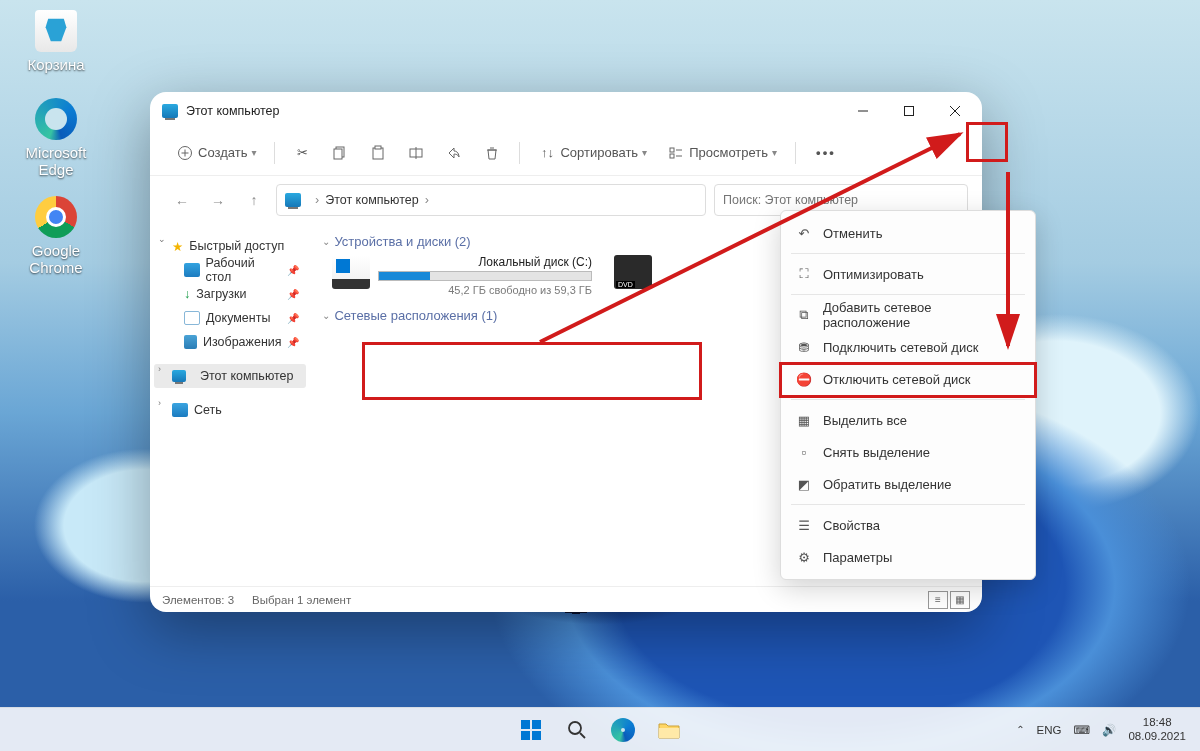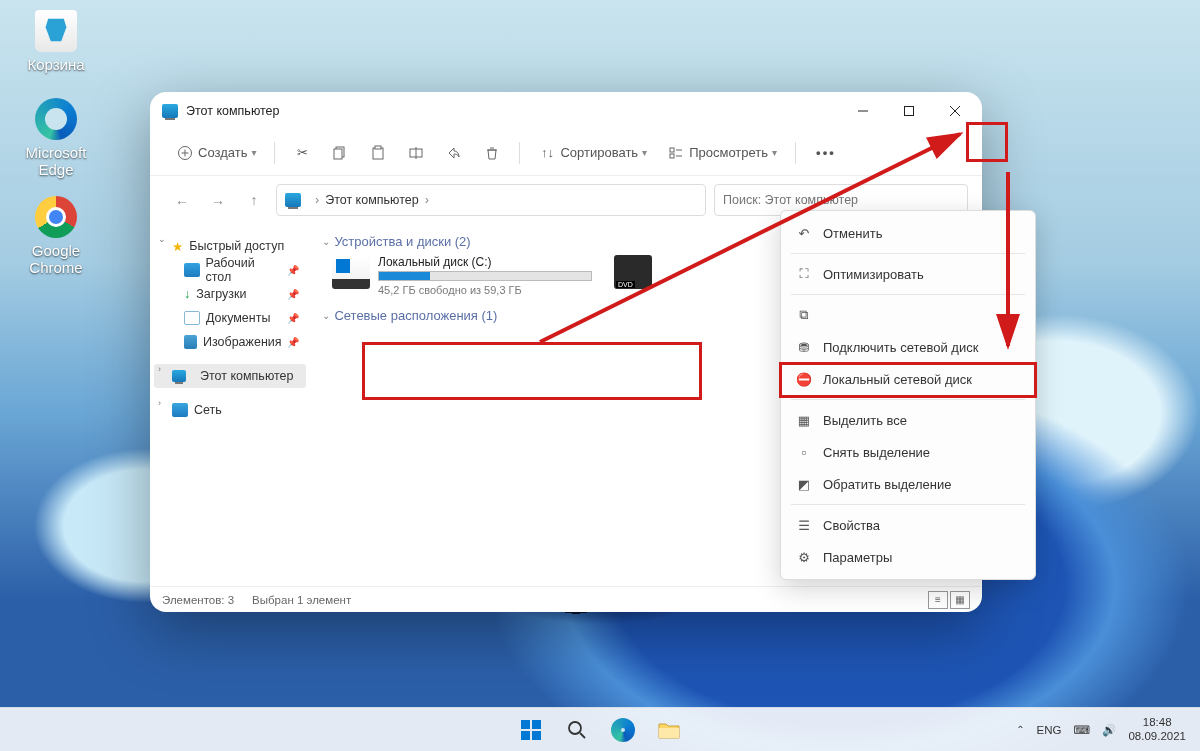--- a/index.html
+++ b/index.html
@@ -63,21 +63,21 @@
 .star{color:#f4b400;}
 .ico-desktop{background:linear-gradient(#33a3e0,#1d7cc0);}
 .ico-down{color:#1f9d4b;font-weight:bold;}
 .ico-doc{background:#fff;border:1px solid #88b7d8;}
 .ico-img{background:linear-gradient(#4aa3d6,#2a7db6);}
 .ico-net{background:linear-gradient(#3aa4e0,#1b7bc0);}
 
 .content{flex:1;padding:8px 12px;position:relative;}
 .grouphdr{display:flex;align-items:center;gap:4px;color:#5a6fa6;font-size:13px;margin:2px 0 6px;}
 .grouphdr .chv{font-size:10px;color:#888;}
-.driverow{display:flex;gap:22px;margin:4px 0 12px 10px;}
+.driverow{display:flex;gap:22px;margin:4px 0 12px 10px;text-align:right;}
 .drive{display:flex;gap:8px;width:260px;}
 .dicon{width:38px;height:34px;}
 .dicon.win{background:linear-gradient(#fff,#eee);border-radius:3px;position:relative;}
 .dicon.win::before{content:"";position:absolute;left:4px;top:4px;width:14px;height:14px;background:#0078d4;}
 .dicon.win::after{content:"";position:absolute;left:0;bottom:0;right:0;height:10px;background:#333;border-radius:0 0 3px 3px;}
 .dicon.dvd{background:#2a2a2a;border-radius:3px;position:relative;}
 .dicon.dvd::after{content:"DVD";position:absolute;left:2px;bottom:1px;font-size:7px;color:#fff;background:#000;padding:0 2px;}
 .dicon.net{background:linear-gradient(#fff,#eee);border-radius:3px;position:relative;}
 .dicon.net::after{content:"";position:absolute;left:0;bottom:0;right:0;height:10px;background:#1a9a2d;border-radius:0 0 3px 3px;}
 .dinfo{flex:1;font-size:12px;}
@@ -318,28 +318,29 @@
             <span>Отменить</span>
           </div>
         <div class="mdiv"></div>
         <div class="mitem">
             <span class="micon">⛶</span>
             <span>Оптимизировать</span>
           </div>
         <div class="mdiv"></div>
         <div class="mitem">
             <span class="micon">⧉</span>
+            <span>Добавить сетевое расположение</span>
           </div>
         <div class="mitem">
             <span class="micon">⛃</span>
             <span>Подключить сетевой диск</span>
           </div>
         <div class="mitem">
             <span class="micon">⛔</span>
-            <span>Локальный сетевой диск</span>
+            <span>Отключить сетевой диск</span>
           </div>
         <div class="mdiv"></div>
         <div class="mitem">
             <span class="micon">▦</span>
             <span>Выделить все</span>
           </div>
         <div class="mitem">
             <span class="micon">▫</span>
             <span>Снять выделение</span>
           </div>

